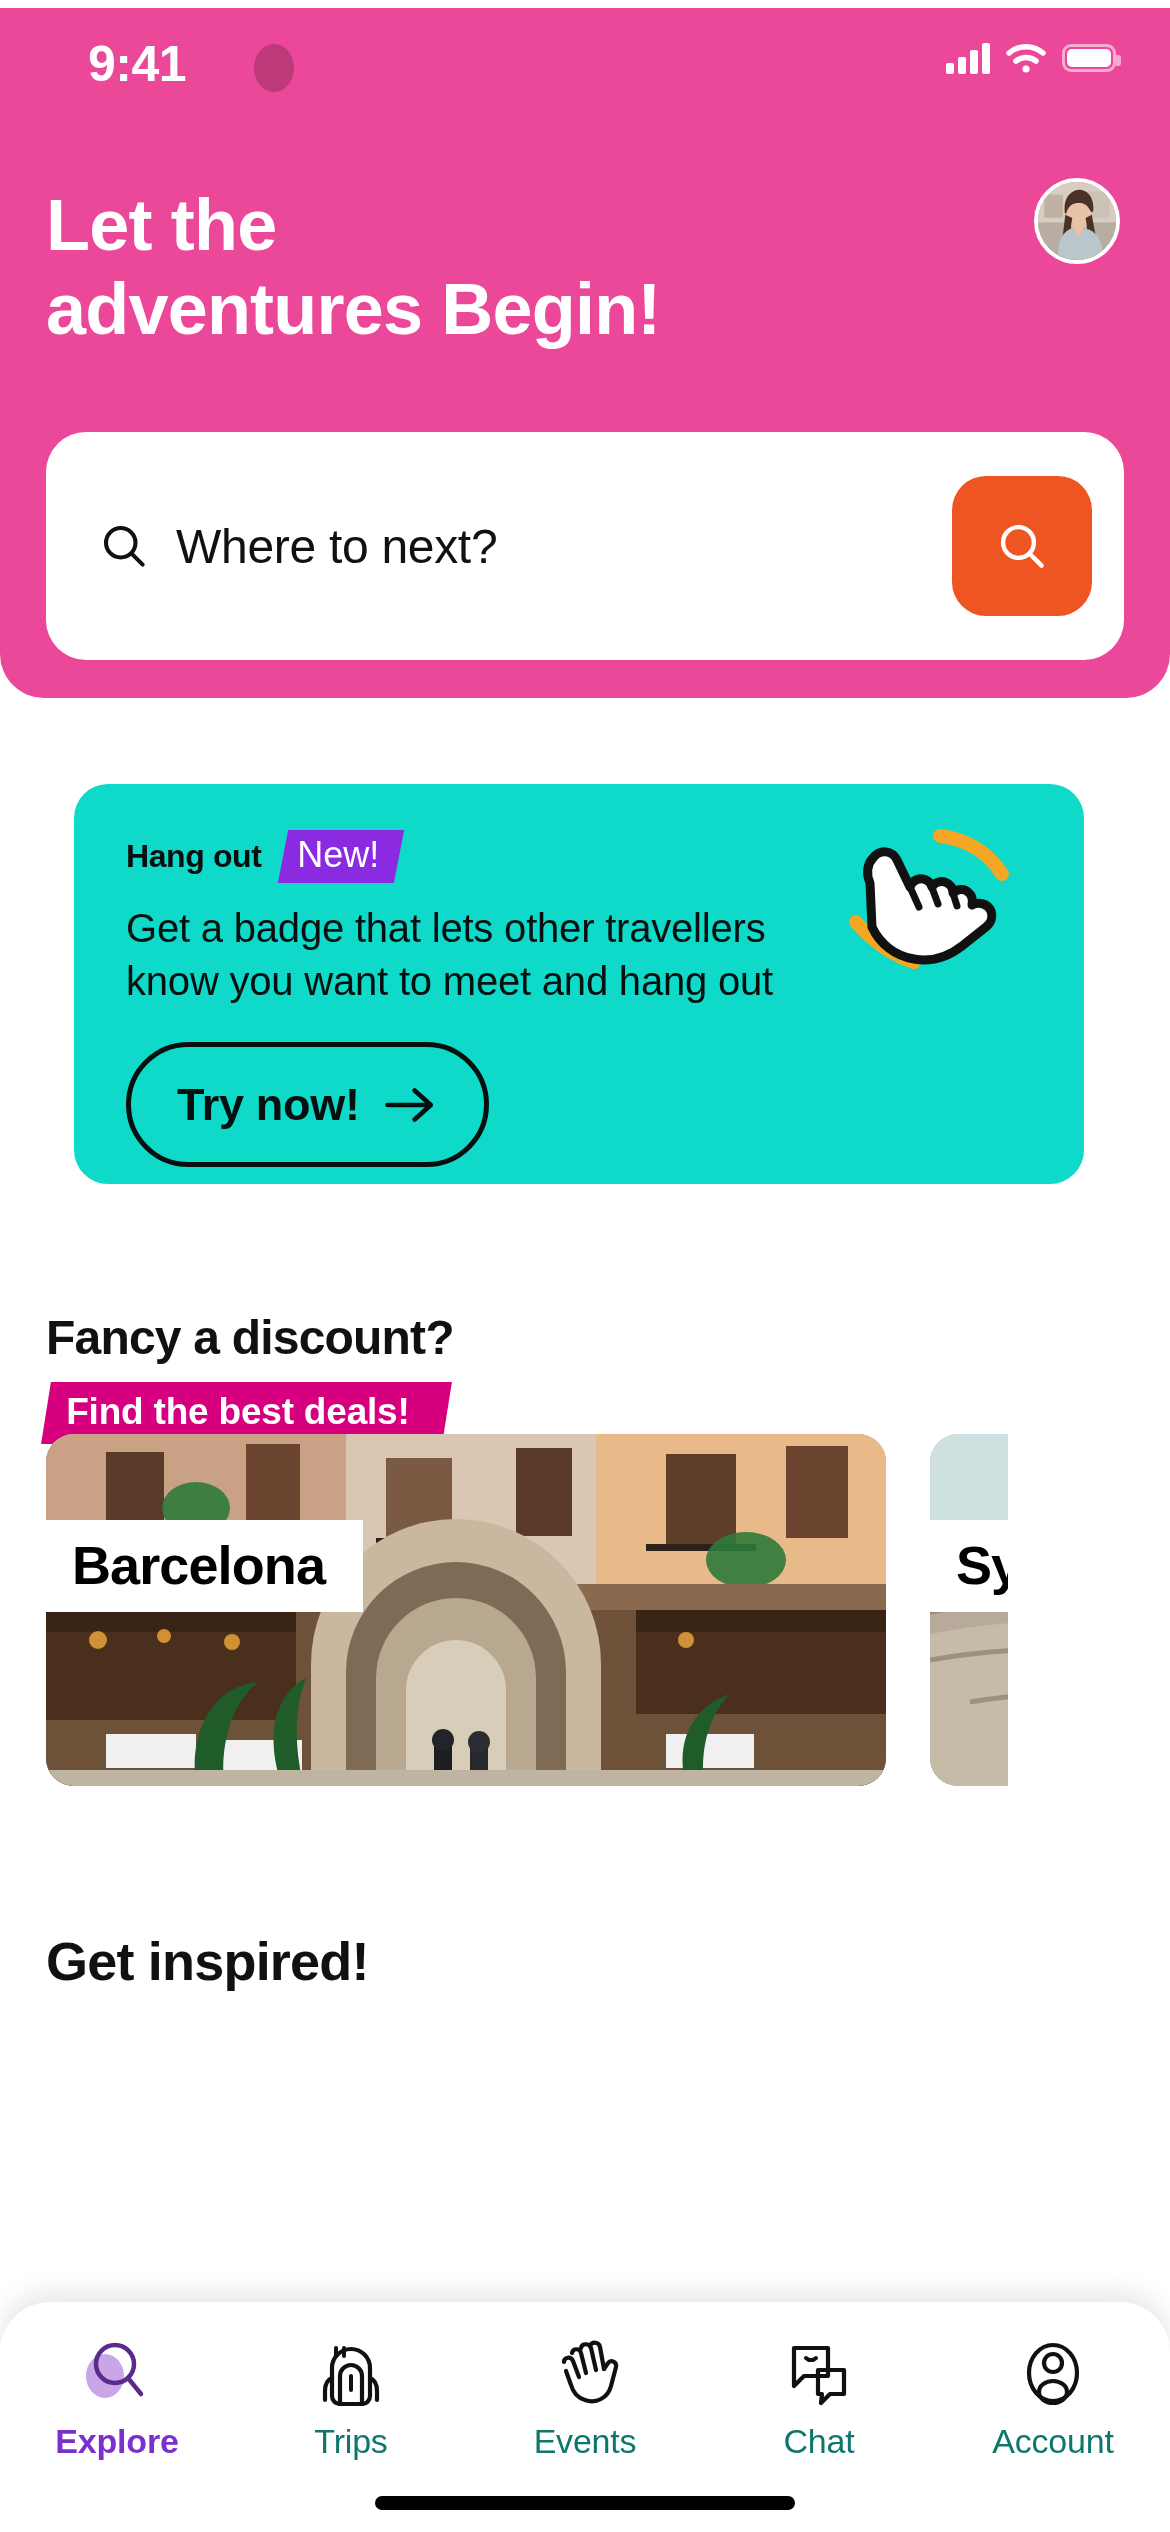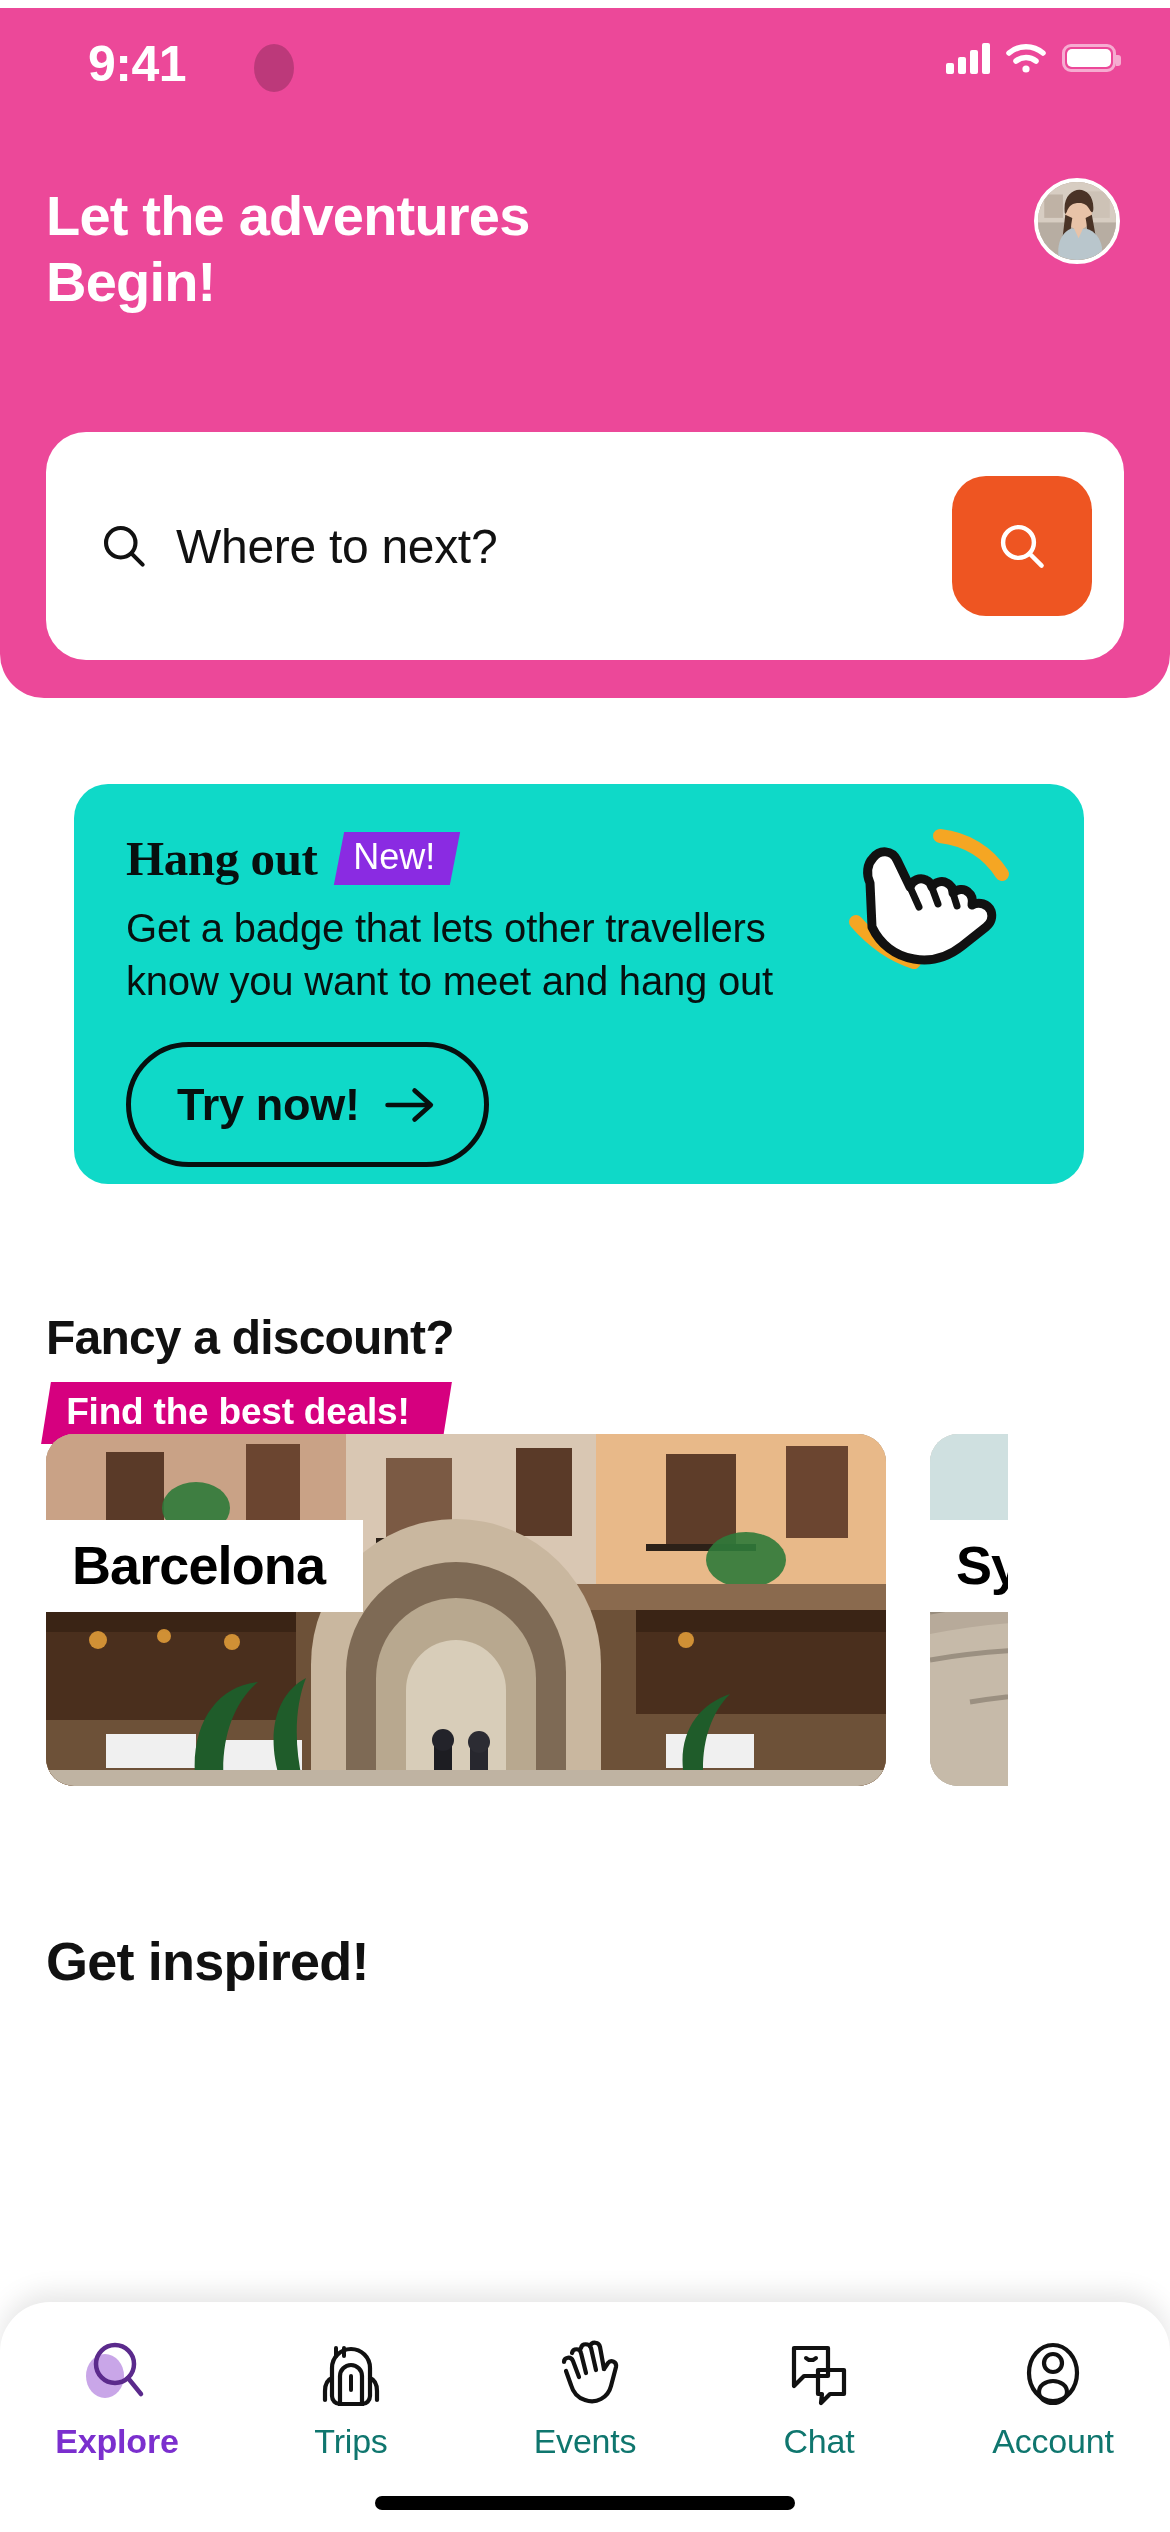--- a/index.html
+++ b/index.html
@@ -87,21 +87,21 @@
     width: 100%; height: 100%;
     background: #ffffff;
     border-radius: 5px;
   }
 
   
   .greeting {
     position: absolute;
     left: 46px; top: 175px;
     width: 620px;
-    font-size: 56px;
+    font-size: 72px;
     line-height: 1.17;
     font-weight: 700;
     color: #ffffff;
     letter-spacing: -0.8px;
   }
   .avatar {
     position: absolute;
     right: 50px; top: 170px;
     width: 86px; height: 86px;
     border-radius: 50%;
@@ -168,25 +168,24 @@
     overflow: hidden;
   }
   .hangout-title-row {
     position: absolute;
     left: 52px; top: 46px;
     display: flex;
     align-items: center;
     gap: 22px;
   }
   .hangout-title {
-    font-size: 49px;
+    font-size: 32px;
     font-weight: 700;
     color: #07100f;
     letter-spacing: -0.4px;
-    font-family: Liberation Serif, serif;
   }
   .badge-new {
     background: #8A2BE2;
     color: #ffffff;
     font-size: 36px;
     font-weight: 500;
     padding: 6px 20px 8px 14px;
     transform: skewX(-11deg);
     line-height: 1.08;
   }

